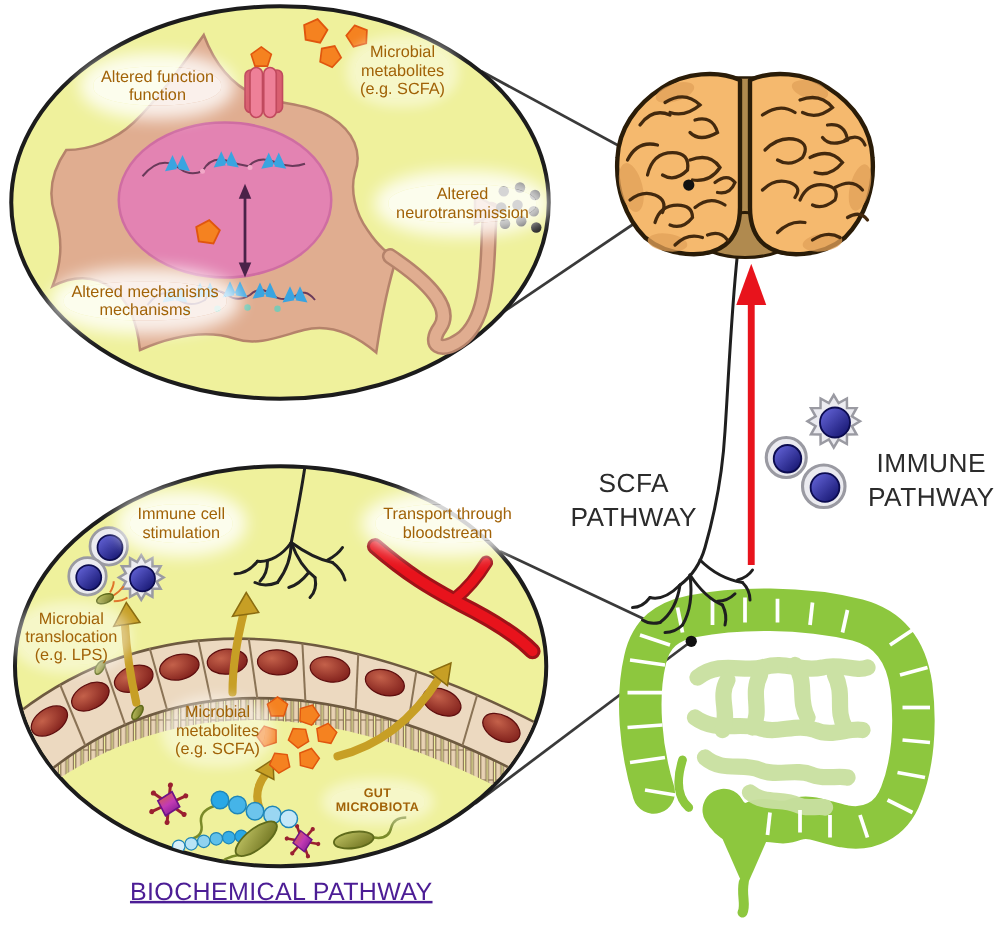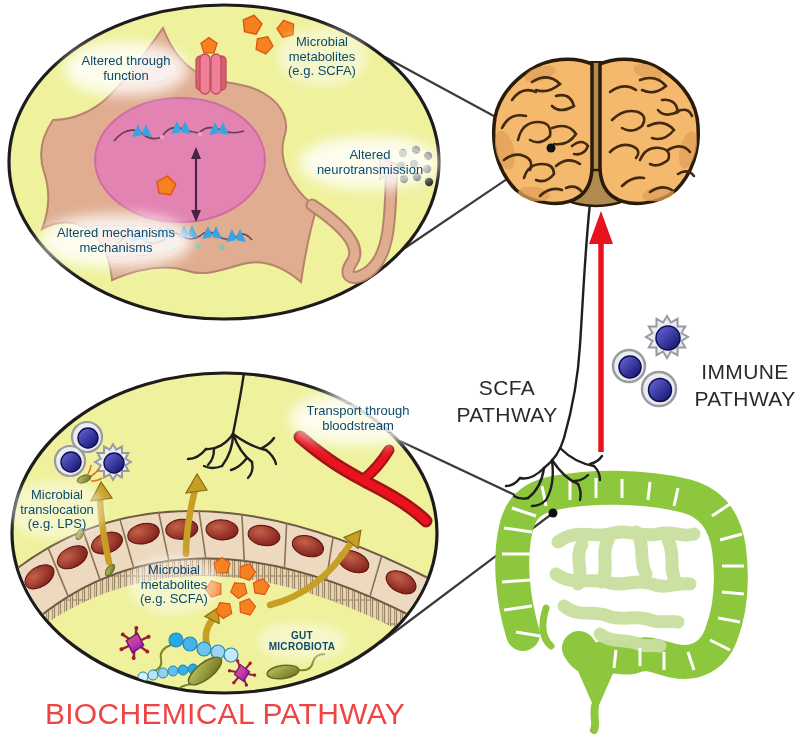--- a/index.html
+++ b/index.html
@@ -1,28 +1,28 @@
 <!DOCTYPE html>
 <html><head>
 <meta charset="utf-8">
 <style>
   html,body{margin:0;padding:0;background:#ffffff;}
   .fig{position:relative;width:800px;height:745px;background:#ffffff;overflow:hidden;
        font-family:"Liberation Sans",sans-serif;color:#262626;}
   .fig svg{position:absolute;left:0;top:0;}
   .lbl{position:absolute;transform:translate(-50%,-50%);text-align:center;
-       line-height:1.13;white-space:nowrap;color:#0c4a6e;z-index:5;}
+       line-height:1.13;white-space:nowrap;color:#a16207;z-index:5;}
   .lbl span{display:block;}
   .small{font-size:13px;}
   .glow{background:rgba(255,255,255,0.82);box-shadow:0 0 13px 11px rgba(255,255,255,0.82);
         border-radius:45%;padding:1px 6px;}
   .glow-sm{background:rgba(255,255,255,0.45);box-shadow:0 0 9px 7px rgba(255,255,255,0.45);
         border-radius:45%;padding:0 4px;}
   .big{font-size:21px;letter-spacing:0.4px;color:#2b2b2b;line-height:1.3;}
-  .title{font-size:30px;letter-spacing:0.3px;color:#ef4444;}
+  .title{font-size:20px;letter-spacing:0.3px;color:#4c1d95;text-decoration:underline;}
   .semibold{font-weight:600;font-size:10px;letter-spacing:0.3px;}
 </style>
 </head>
 <body>
 
 <div class="fig">
 
 <svg width="800" height="745" viewBox="0 0 800 745">
 <defs>
   <linearGradient id="navyNuc" x1="0" y1="0" x2="1" y2="1">
@@ -375,37 +375,41 @@
       <use href="#penta" transform="translate(239,590) rotate(40) scale(0.85)"></use>
       <use href="#penta" transform="translate(261,587) rotate(10) scale(0.85)"></use>
       <use href="#penta" transform="translate(224,610) rotate(-30) scale(0.85)"></use>
       <use href="#penta" transform="translate(247,607) rotate(15) scale(0.85)"></use>
     </g>
   </g>
 </g>
 </svg>
 
 <div class="lbl small glow" style="left:126px;top:69px;">
-  <span>Altered through</span>
+  <span>Altered function</span>
   <span>function</span>
 </div>
 <div class="lbl small glow-sm" style="left:322px;top:57px;">
   <span>Microbial</span>
   <span>metabolites</span>
   <span>(e.g. SCFA)</span>
 </div>
 <div class="lbl small glow" style="left:370px;top:131px;margin-top:32px;">
   <span>Altered</span>
   <span>neurotransmission</span>
 </div>
 <div class="lbl small glow" style="left:116px;top:241px;">
   <span>Altered mechanisms</span>
   <span>mechanisms</span>
 </div>
 
+<div class="lbl small glow" style="left:145px;top:419px;">
+  <span>Immune cell</span>
+  <span>stimulation</span>
+</div>
 <div class="lbl small glow" style="left:318px;top:419px;margin-left:40px;">
   <span>Transport through</span>
   <span>bloodstream</span>
 </div>
 <div class="lbl small glow-sm" style="left:57px;top:510px;">
   <span>Microbial</span>
   <span>translocation</span>
   <span>(e.g. LPS)</span>
 </div>
 <div class="lbl small glow-sm" style="left:174px;top:585px;">

